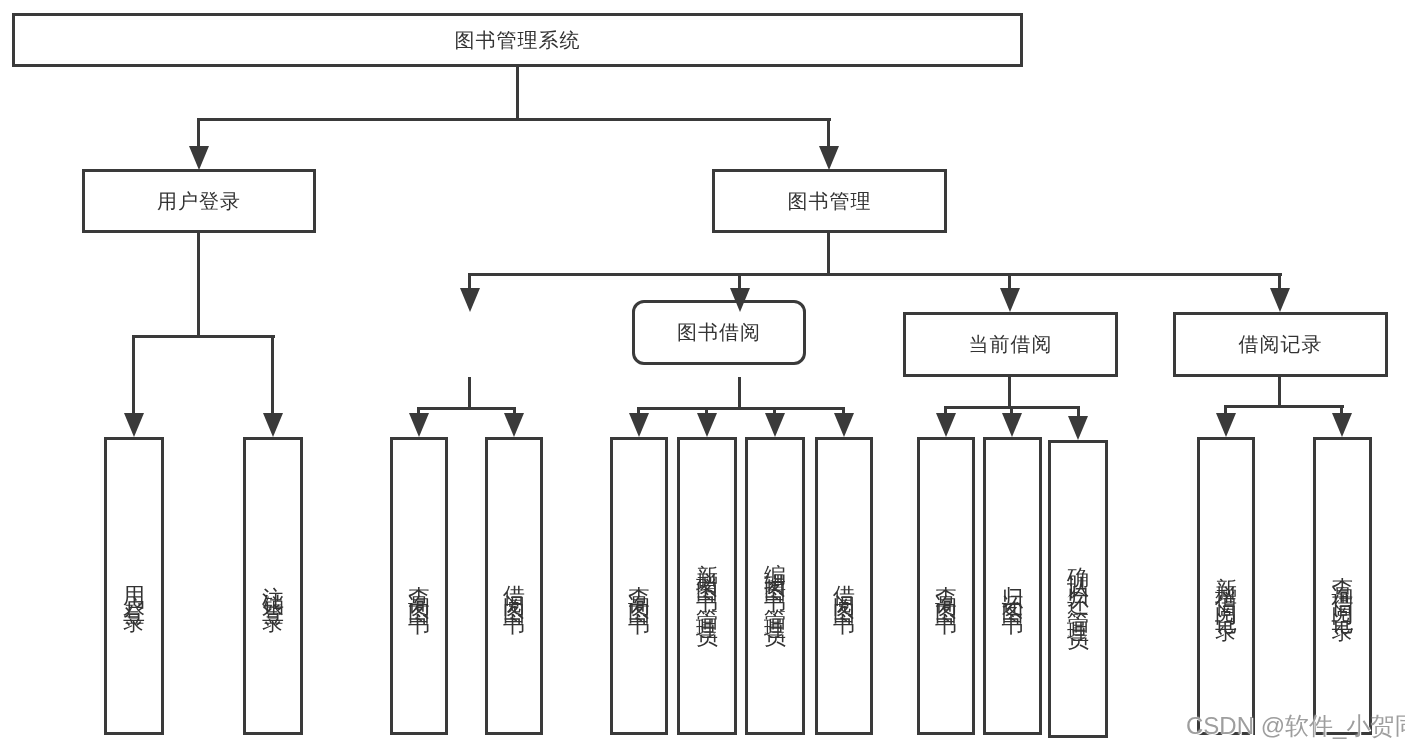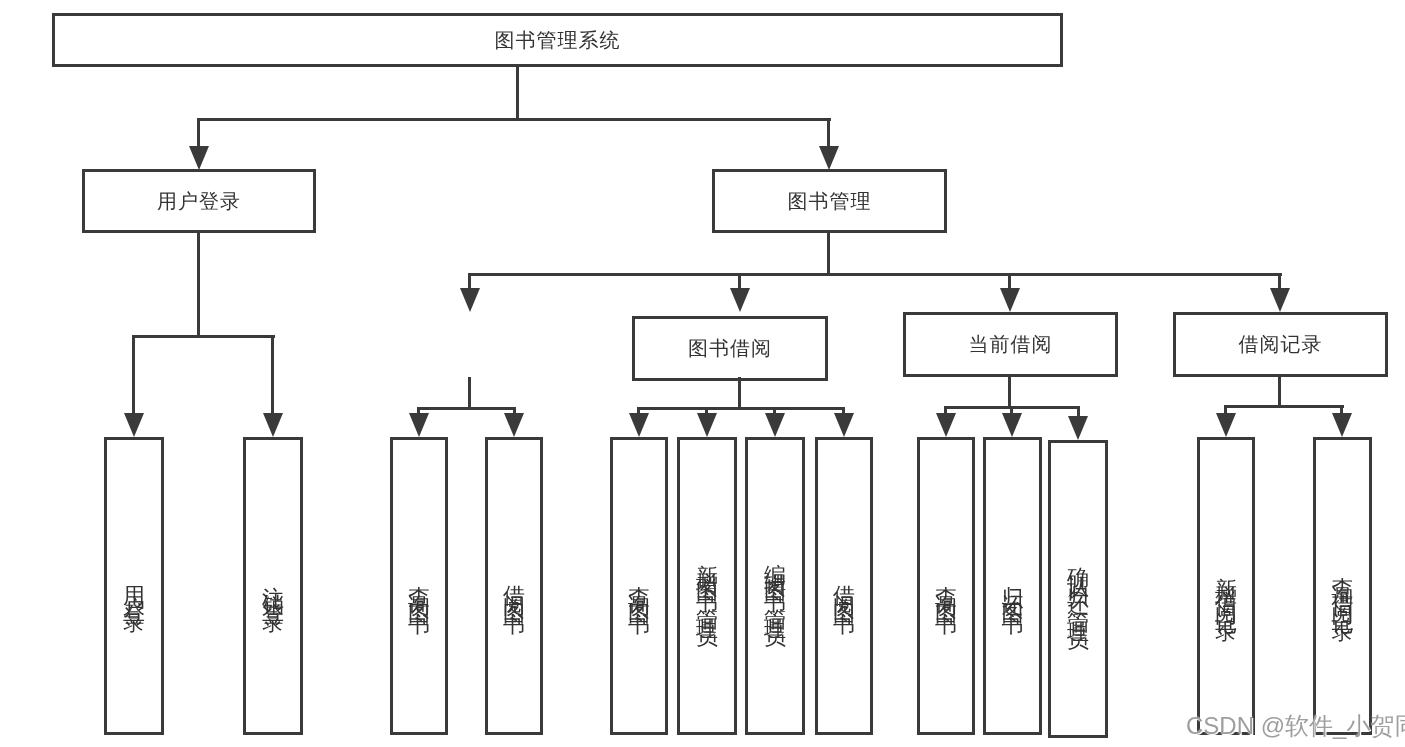--- a/index.html
+++ b/index.html
@@ -62,34 +62,34 @@
     text-shadow: 0 0 2px #ffffff, 1px 1px 0 #ffffff;
     white-space: nowrap;
     z-index: 5;
   }
 </style>
 </head>
 <body>
 
 <div id="stage">
 
-  <div class="box" style="left:12px; top:13px; width:1011px; height:54px;margin-left:40px;">
+  <div class="box" style="left:12px; top:13px; width:1011px; height:54px;">
     <span class="hlabel">图书管理系统</span>
   </div>
 
   <div class="box" style="left:82px; top:169px; width:234px; height:64px;">
     <span class="hlabel">用户登录</span>
   </div>
 
   <div class="box" style="left:712px; top:169px; width:235px; height:64px;">
     <span class="hlabel">图书管理</span>
   </div>
 
 
-  <div class="box" style="left:632px; top:316px; width:196px; height:65px;">
+  <div class="box" style="left:632px; top:300px; width:174px; height:65px;border-radius:12px;">
     <span class="hlabel">图书借阅</span>
   </div>
 
   <div class="box" style="left:903px; top:312px; width:215px; height:65px;">
     <span class="hlabel">当前借阅</span>
   </div>
 
   <div class="box" style="left:1173px; top:312px; width:215px; height:65px;">
     <span class="hlabel">借阅记录</span>
   </div>

